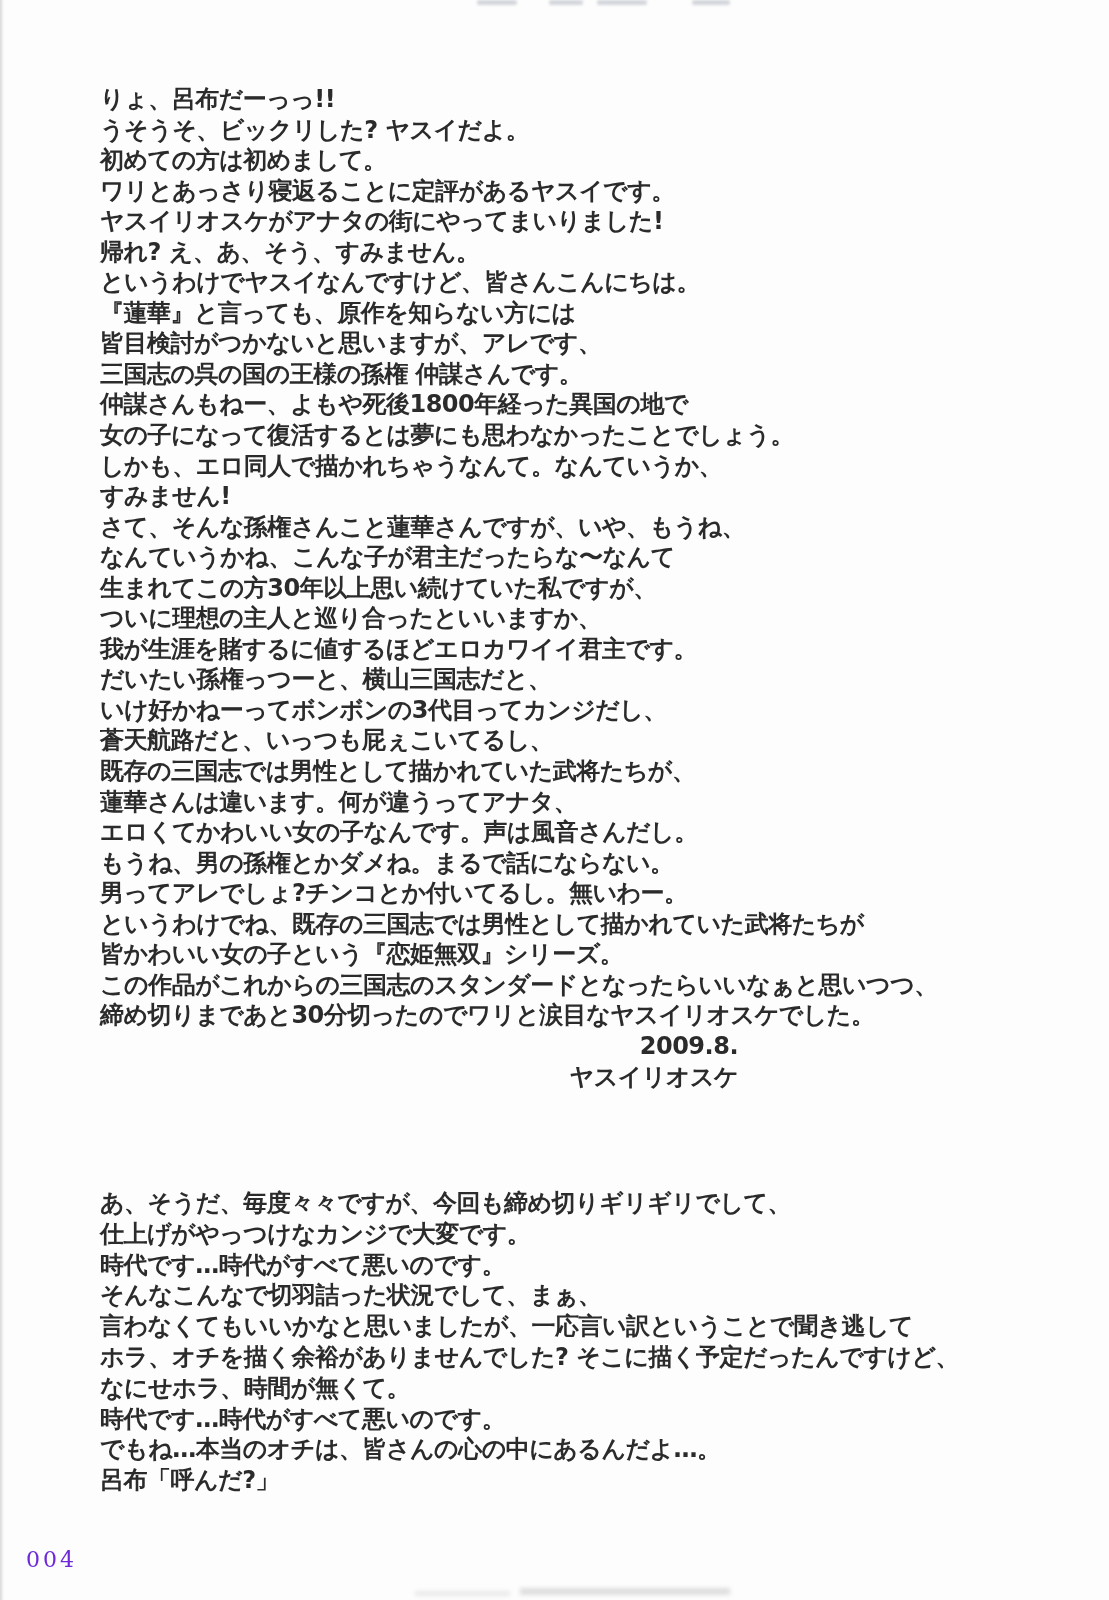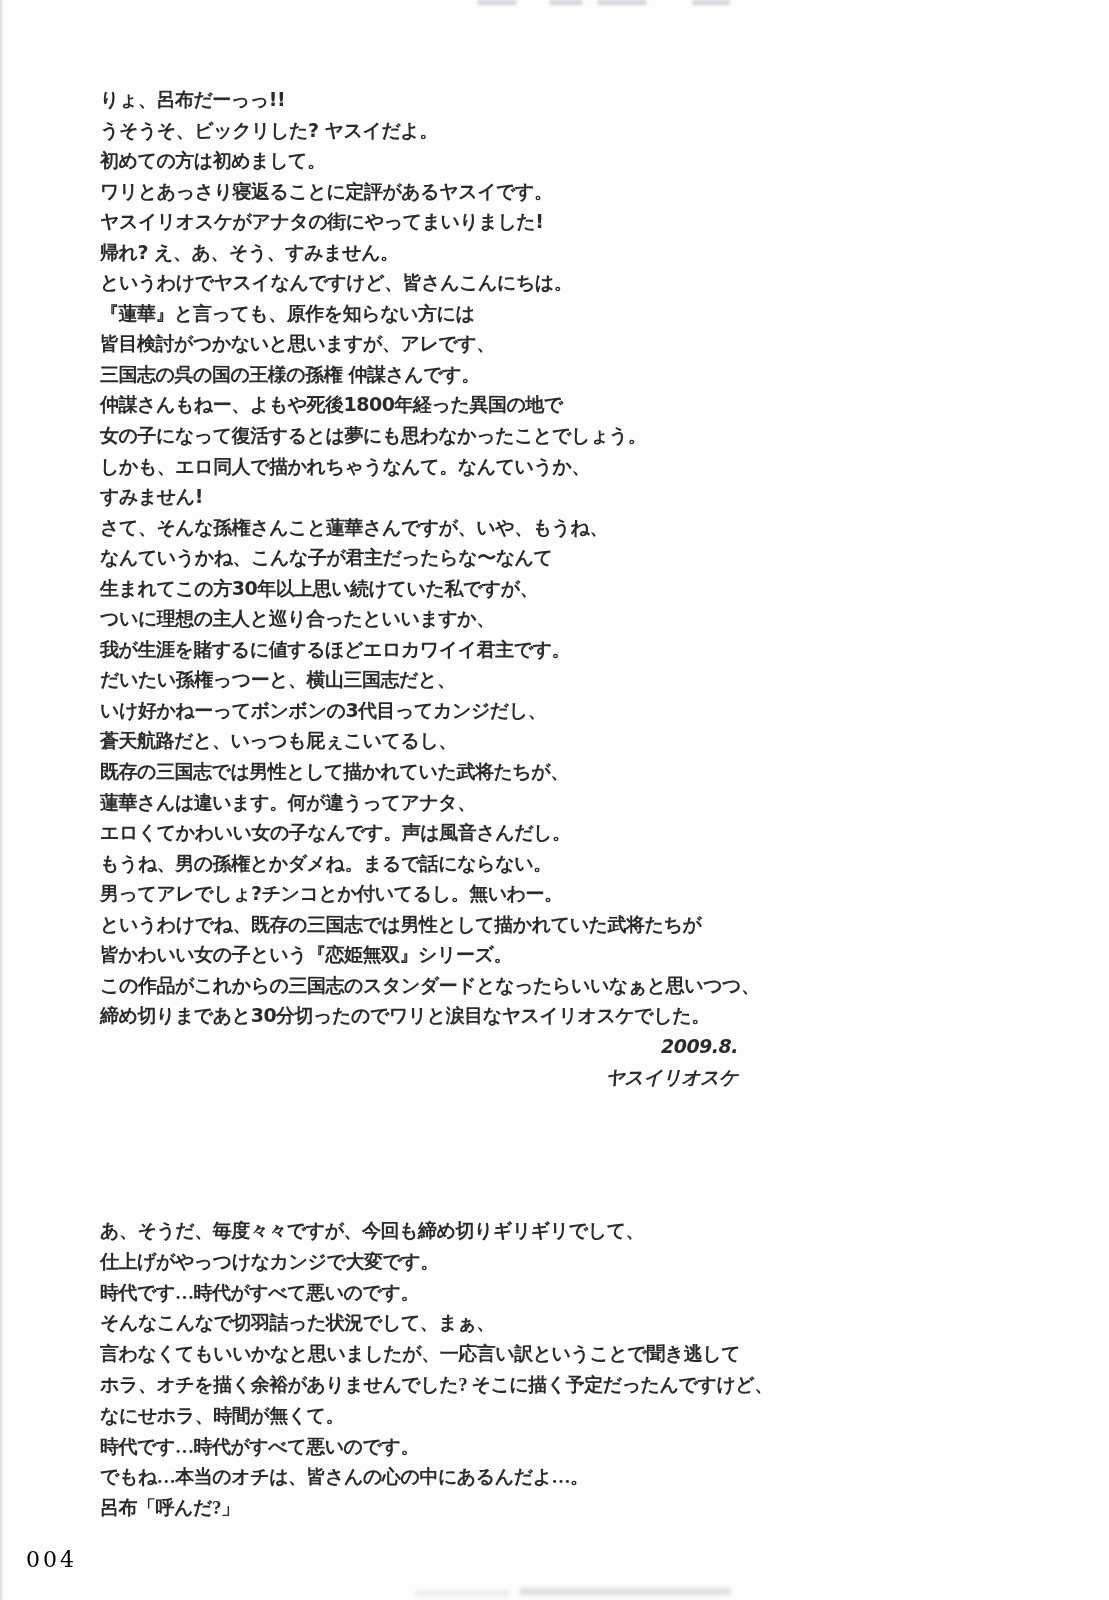--- a/index.html
+++ b/index.html
@@ -11,54 +11,52 @@
     position: relative;
     width: 1109px;
     height: 1600px;
     background: #fdfdfd;
     overflow: hidden;
     font-family: "DejaVu Sans", "Liberation Sans", sans-serif;
   }
   .textblock {
     position: absolute;
     color: #2b2b2b;
-    font-size: 19px;
+    font-size: 24px;
     font-weight: 600;
     letter-spacing: -0.5px;
   }
   .afterword {
     left: 100px;
     top: 84px;
     width: 638px;
     line-height: 30.55px;
   }
   .postscript {
     left: 100px;
-    top: 1216px;
+    top: 1188px;
     width: 720px;
     line-height: 30.8px;
-    font-family: Liberation Serif, serif;
   }
   .line {
     white-space: pre;
     height: inherit;
   }
   .sig-line {
     text-align: right;
     white-space: pre;
-    font-style: italic;
   }
   .page-number {
     position: absolute;
     left: 26px;
     top: 1547px;
     font-family: "DejaVu Serif", "Liberation Serif", serif;
     font-size: 22px;
     letter-spacing: 3px;
-    color: #000000;
+    color: #6d28d9;
     font-weight: 400;
   }
   
   .left-edge-shadow {
     position: absolute;
     left: 0; top: 0;
     width: 4px; height: 1600px;
     background: linear-gradient(to right, rgba(150,150,155,0.35), rgba(150,150,155,0));
   }
   .smudge {

